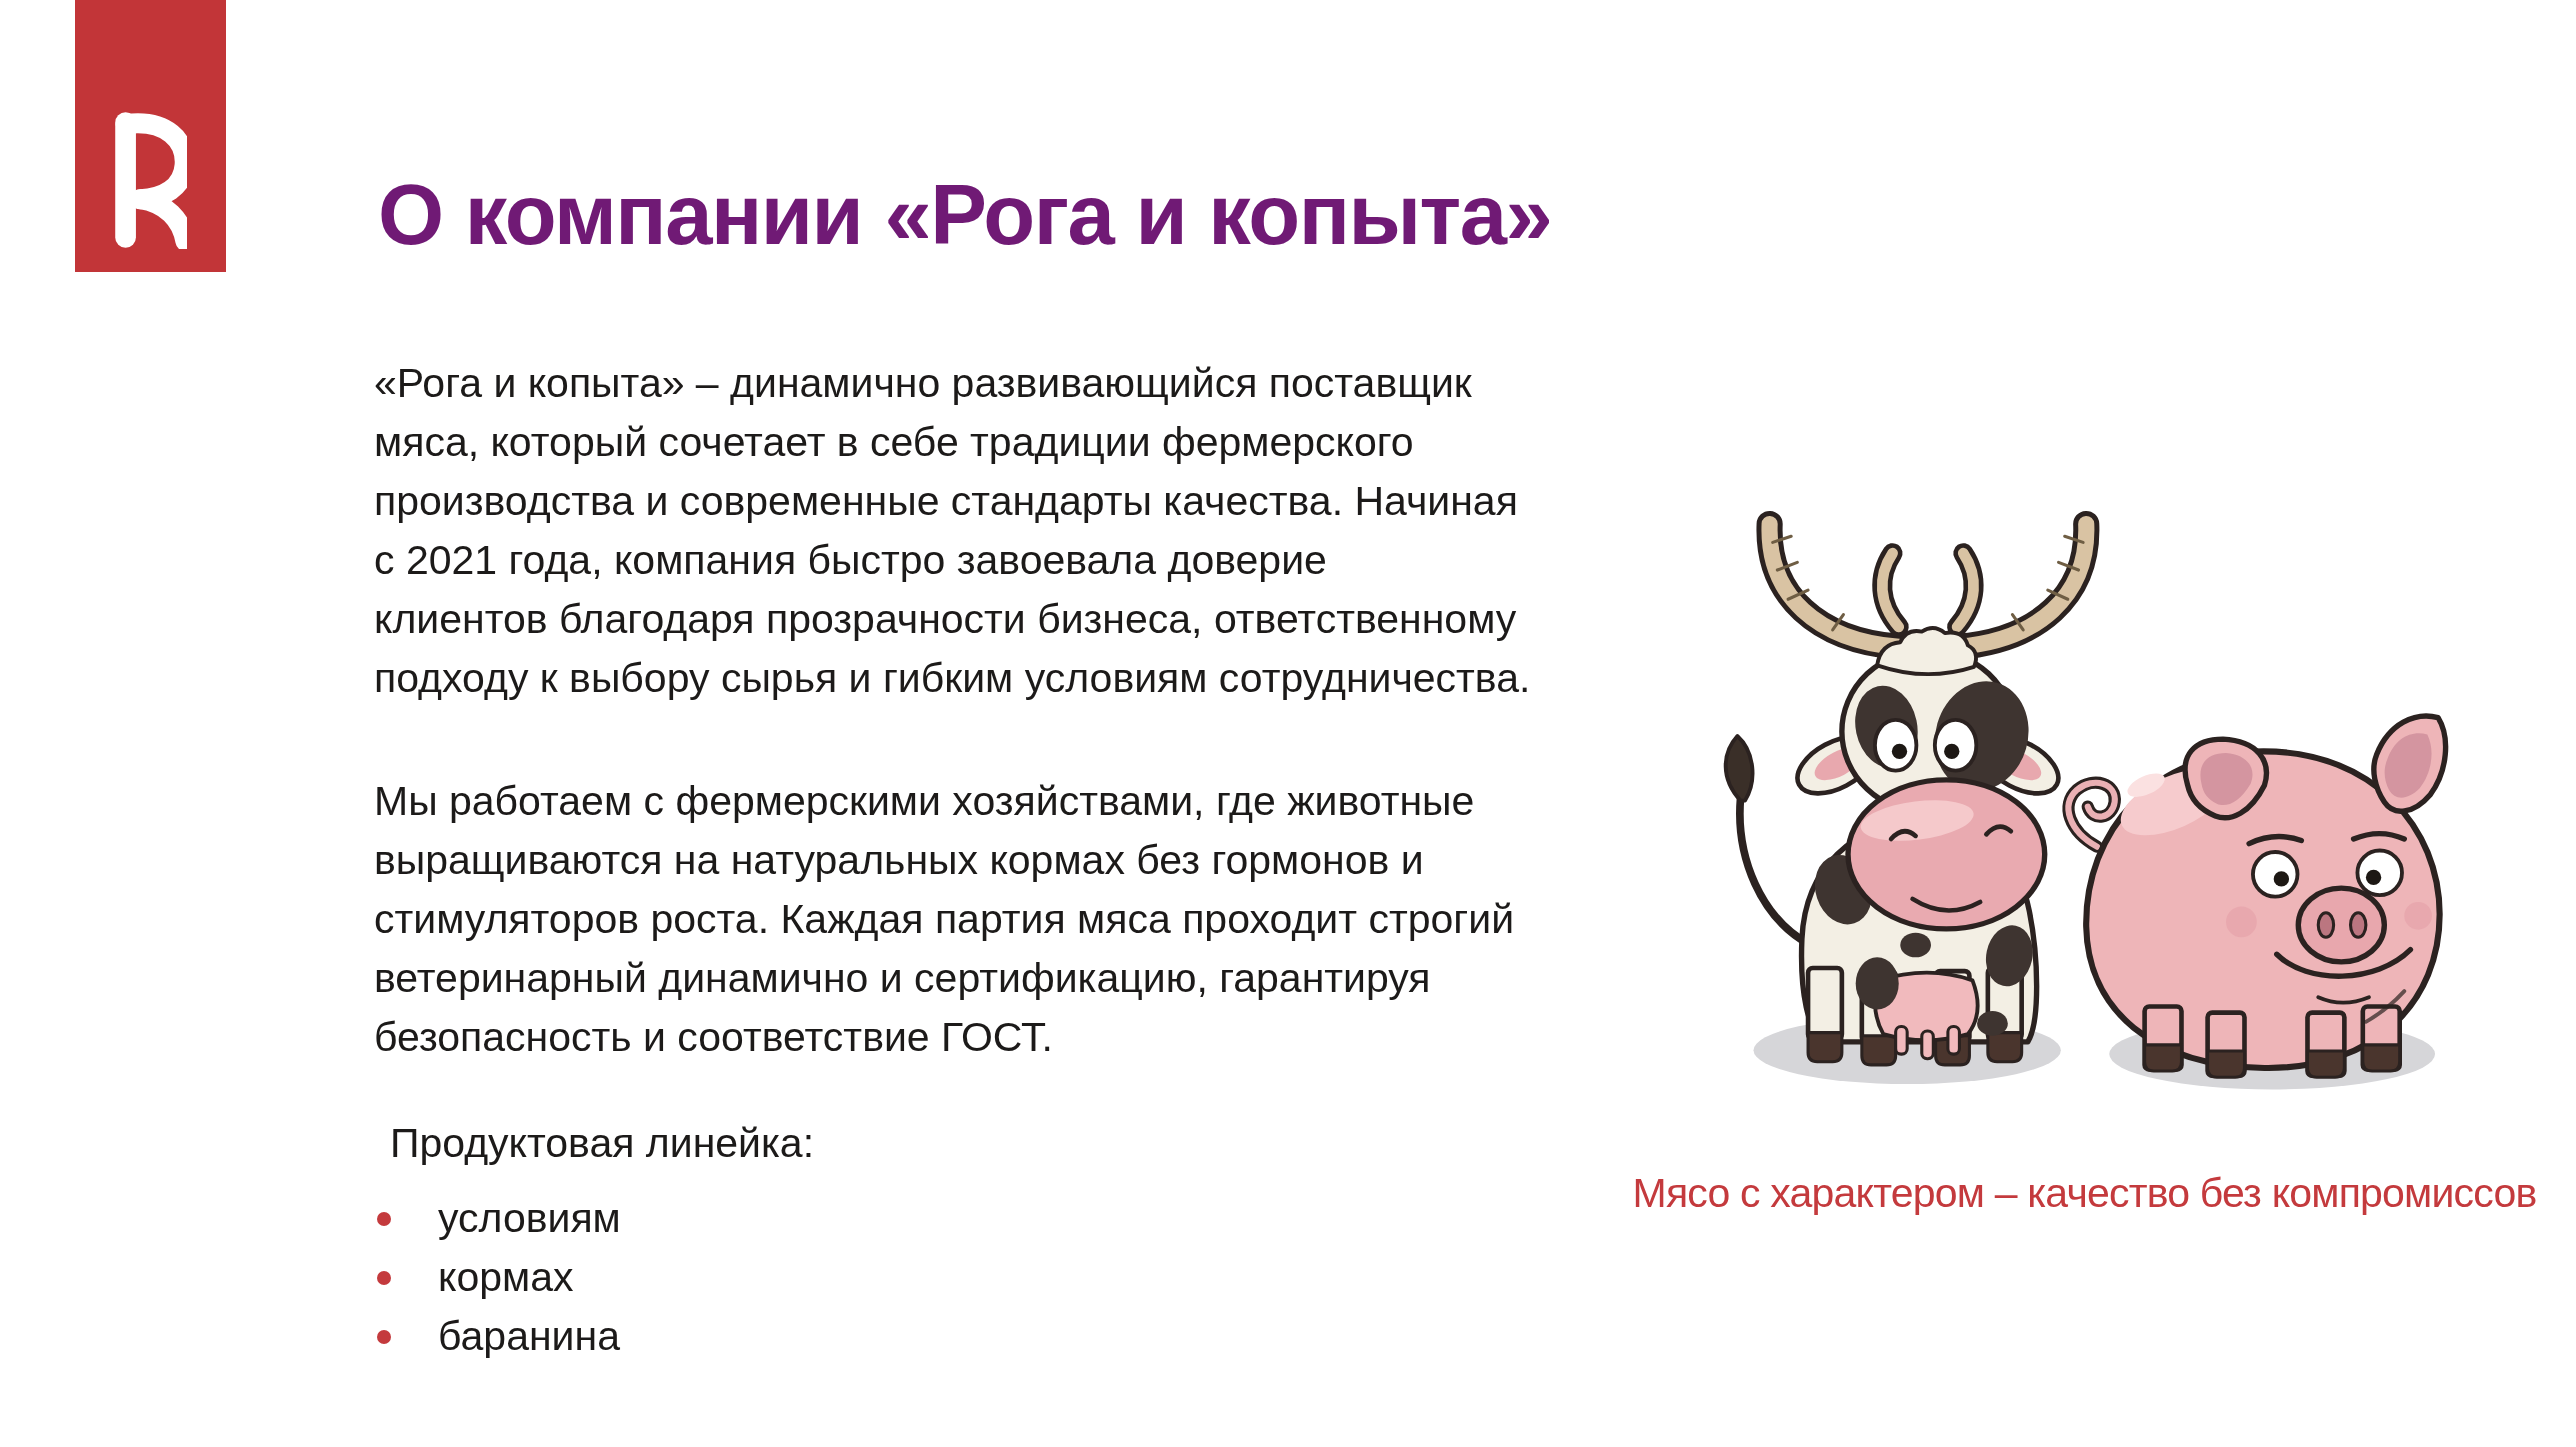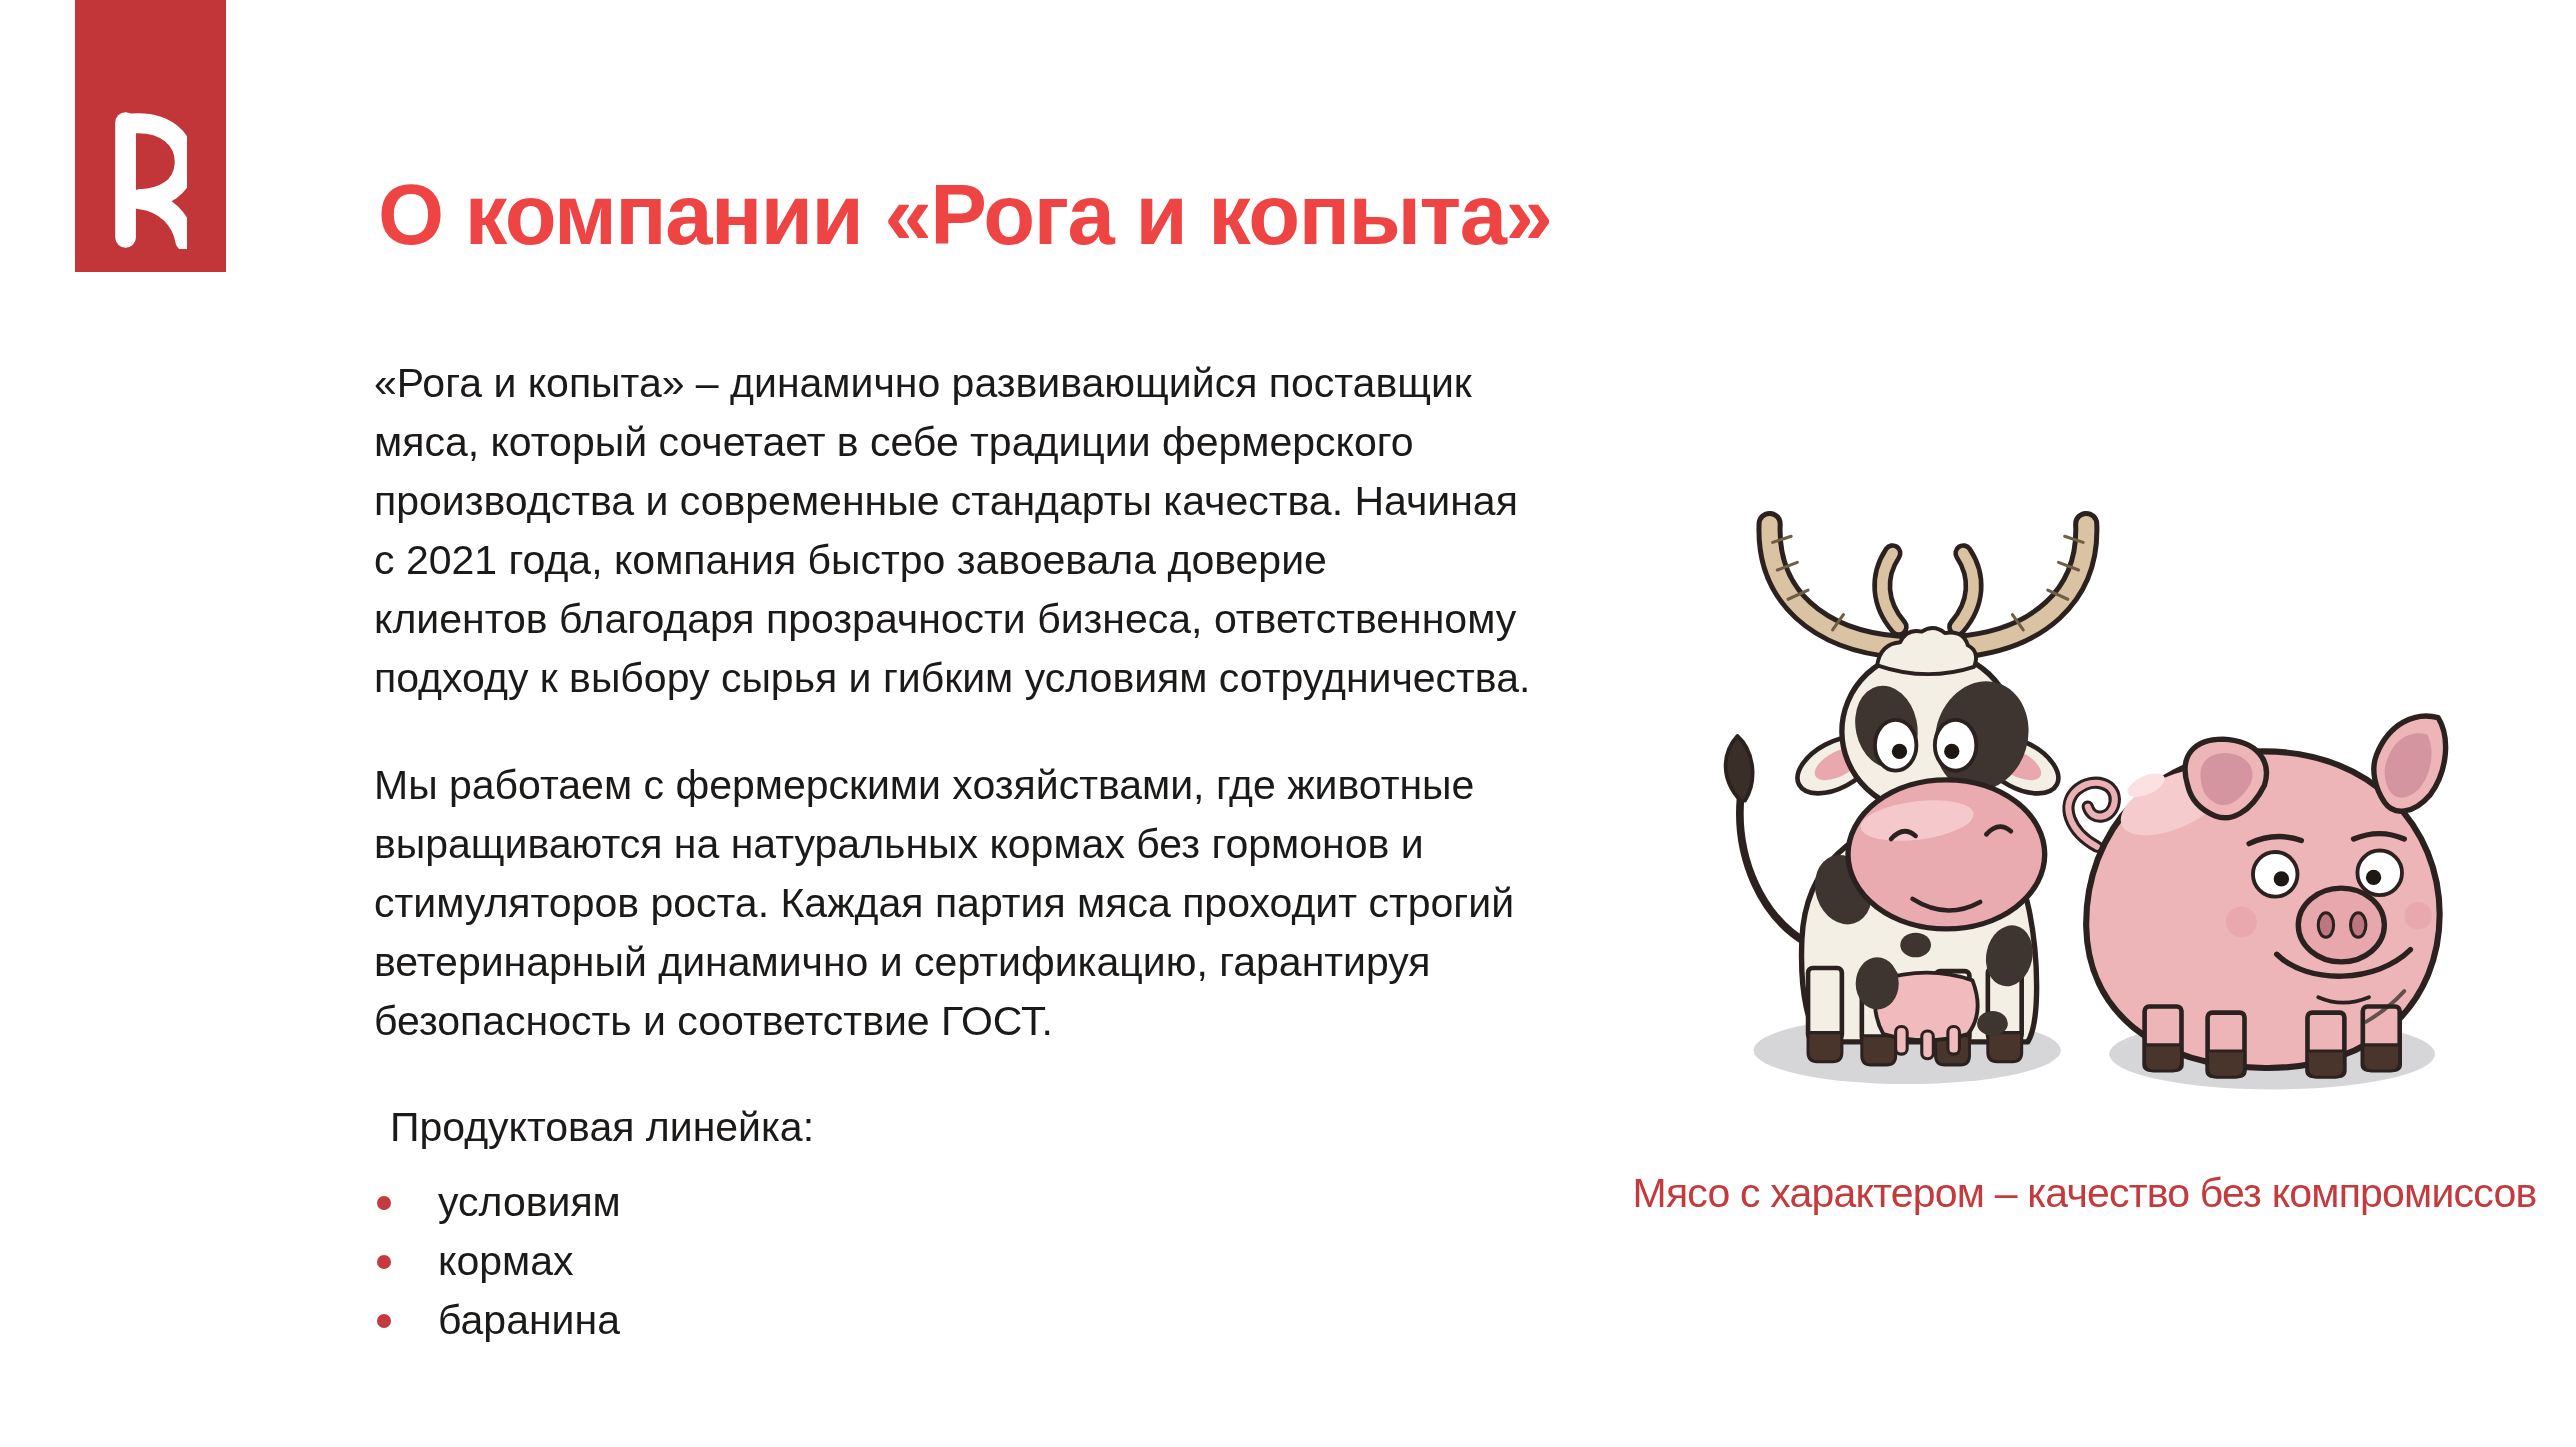--- a/index.html
+++ b/index.html
@@ -23,29 +23,29 @@
     width:151px;height:272px;
     background:var(--logo-red);
     display:flex;align-items:flex-end;justify-content:center;
     padding-bottom:23px;box-sizing:border-box;
   }
   .logo svg{display:block;}
   
   .title{
     position:absolute;left:378px;top:115px;
     font-size:85px;font-weight:bold;line-height:1;
-    letter-spacing:-1.5px;color:#ef4444;white-space:nowrap;
+    letter-spacing:-1.5px;color:#701a75;white-space:nowrap;
   }
   
   .textcol{
     position:absolute;left:374px;top:354px;width:1383px;
     font-size:41px;line-height:59px;color:var(--ink);
   }
   .para{white-space:pre-line;margin:0;}
-  .para-1{margin-bottom:48px;}
+  .para-1{margin-bottom:64px;}
   .para-2{margin-bottom:47px;}
   .pl-header{margin:16px;}
   .plist{list-style:none;margin:0;padding:0;}
   .plist li{position:relative;padding-left:64px;line-height:59px;}
   .bullet-dot{
     position:absolute;left:3.1px;top:50%;margin-top:-7px;
     width:14px;height:14px;border-radius:50%;
     background:var(--accent);display:inline-block;
   }
   

